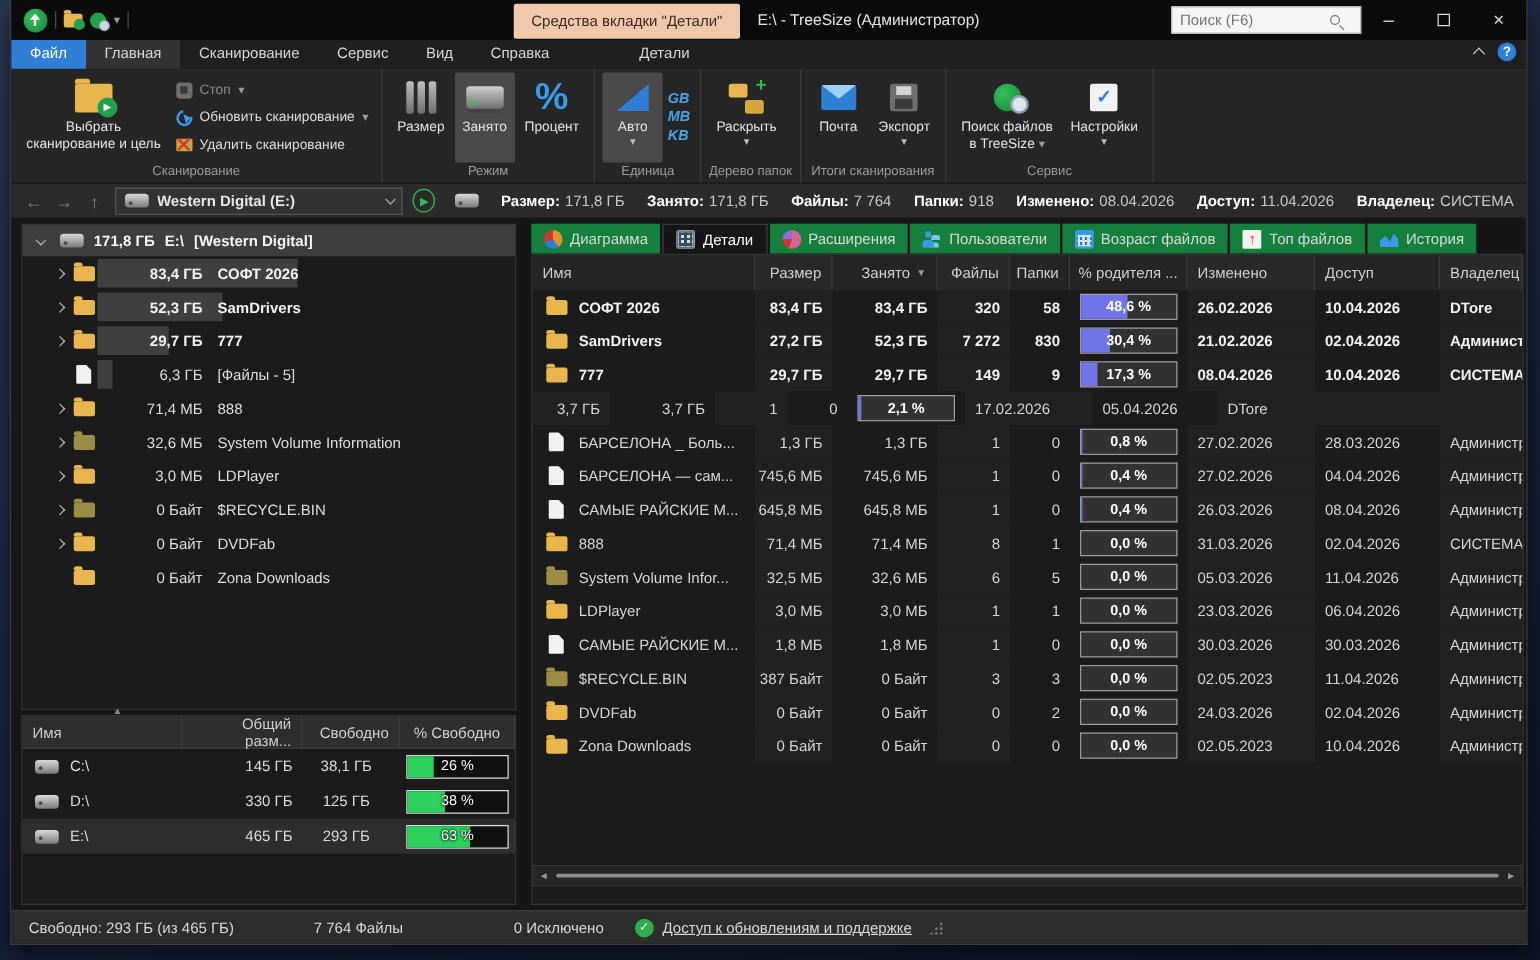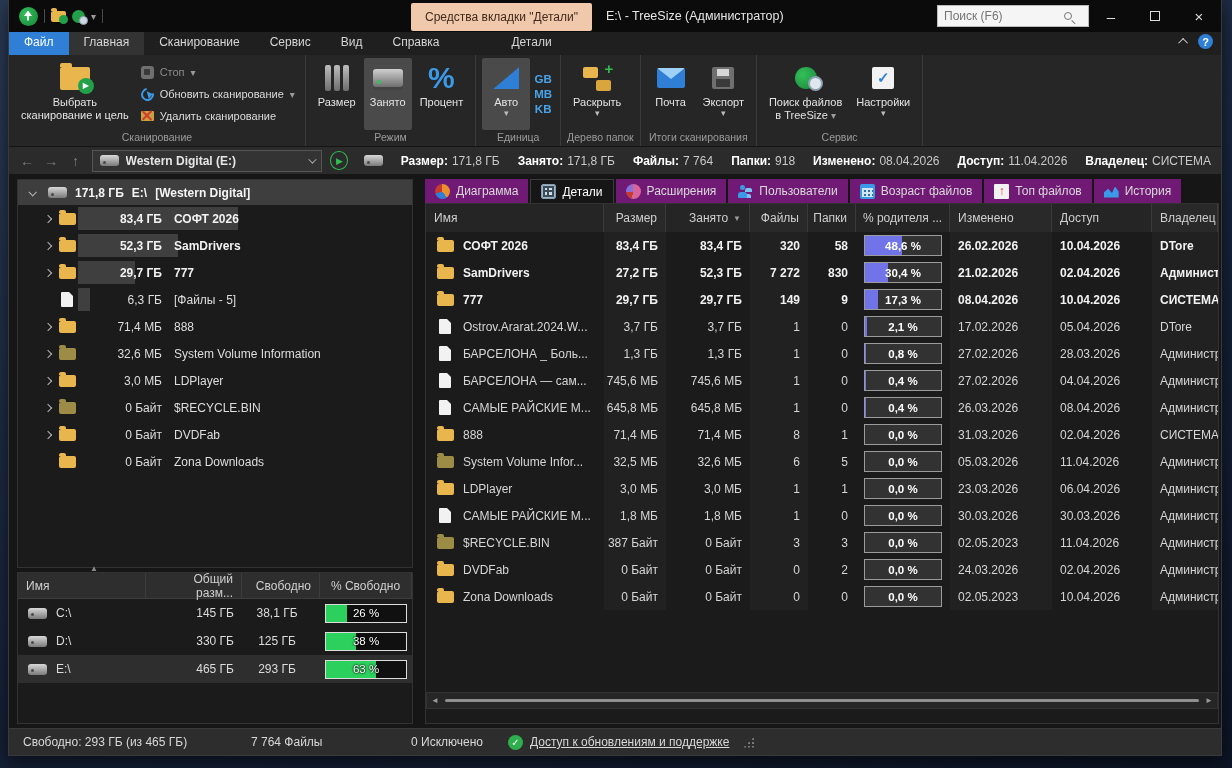--- a/index.html
+++ b/index.html
@@ -52,21 +52,21 @@
   .rlabel{ height:16px; text-align:center; font-size:10.5px; color:#9b9b9b; padding-top:1px;}
   .bb{ display:flex; flex-direction:column; align-items:center; padding:4px 6px 0; min-width:48px;
     color:#e3e3e3; font-size:11px; line-height:1.15; text-align:center; border-radius:2px;}
   .bb .bicon{ height:32px; display:flex; align-items:center; justify-content:center; margin-bottom:2px;}
   .bb.sel{ background:#4a4a4a;}
   .bb .dd{ color:#bcbcbc; font-size:9px; line-height:8px;}
   .scol{ display:flex; flex-direction:column; justify-content:center; gap:3px; padding:0 4px;}
   .sb{ display:flex; align-items:center; gap:6px; font-size:11px; color:#dcdcdc; height:19px; white-space:nowrap;}
   .sb.dis{ color:#8a8a8a;}
   .units{ display:flex; flex-direction:column; justify-content:center; gap:0; padding:0 2px;}
-  .unit{ color:#4aa3e8; font-weight:bold; font-size:11.5px; line-height:15px; text-align:center;}
+  .unit{ color:#4aa3e8; font-weight:bold; font-size:11.5px; line-height:15px; text-align:left;font-style:italic;}
   
   .i-folderplay{ width:30px; height:23px; background:#e9b64d; border-radius:2px; position:relative;}
   .i-folderplay::before{content:""; position:absolute; top:-4px; left:0; width:12px; height:4px; background:#e9b64d; border-radius:2px 2px 0 0;}
   .i-folderplay .gp{ position:absolute; right:-4px; bottom:-4px; width:16px; height:16px; border-radius:50%; background:#23a04a; color:#fff; font-size:8px; display:flex; align-items:center; justify-content:center;}
   .i-stop{ width:13px; height:13px; border-radius:3px; background:#6f6f6f; position:relative;}
   .i-stop::after{content:""; position:absolute; inset:3.5px; background:#3a3a3a; border-radius:1px;}
   .i-refresh{ width:13px; height:13px; border:2px solid #3b9ae8; border-radius:50%; border-top-color:transparent; position:relative; transform:rotate(35deg);}
   .i-refresh::after{content:""; position:absolute; right:-3px; top:-3px; border:4px solid transparent; border-bottom:5px solid #3b9ae8; transform:rotate(40deg);}
   .i-del{ width:13px; height:10px; background:#c9a23f; border-radius:1px; position:relative;}
   .i-del::before,.i-del::after{content:""; position:absolute; left:5px; top:-2px; width:2.4px; height:13px; background:#d23b2f; border-radius:1px;}
@@ -138,21 +138,21 @@
   .dvrow{ height:28px; color:#dcdcdc;}
   .dvrow.sel{ background:#2e2e2e;}
   .dvrow .num{ display:block; padding-right:8px;}
   .sortup{ position:absolute; top:-9px; left:72px; color:#8a8a8a; font-size:8px;}
   .gbox{ width:82px; height:19px; border:1px solid #dcdcdc; background:#101010; position:relative;}
   .gbox .fill{ position:absolute; left:0; top:0; bottom:0; background:#2bd15c;}
   .gbox .lbl{ position:absolute; inset:0; display:flex; align-items:center; justify-content:center; font-size:11.5px; color:#fff; text-shadow:0 0 2px #000, 0 0 2px #000;}
   
   .right{ flex:1; display:flex; flex-direction:column; margin:4px 2px 4px 12px; min-width:0; position:relative;}
   .vtabs{ height:24px; display:flex; gap:2px; flex:0 0 auto; align-items:stretch;}
-  .vtab{ display:flex; align-items:center; gap:6px; padding:0 10px; background:#701a75; color:#d9d9d9; font-size:12px; white-space:nowrap;}
+  .vtab{ display:flex; align-items:center; gap:6px; padding:0 10px; background:#15803d; color:#d9d9d9; font-size:12px; white-space:nowrap;}
   .vtab.active{ background:#161616; border:1px solid #3c3c3c; border-bottom:none; color:#fff;}
   .ticon{ width:15px; height:15px; flex:0 0 auto; border-radius:2px; position:relative;}
   .t-pie{ border-radius:50%; background:conic-gradient(#e8902c 0 40%, #2f7fd6 40% 70%, #c83b30 70% 100%);}
   .t-grid{ background:linear-gradient(#9fb6c8,#9fb6c8); background-clip:padding-box; border:1px solid #8aa0b0;}
   .t-grid::after{content:""; position:absolute; inset:1px;
     background:repeating-linear-gradient(180deg,#3c4c58 0 2px,transparent 2px 4.4px),repeating-linear-gradient(90deg,#3c4c58 0 2px,transparent 2px 4.4px); background-color:#cfe0ec;}
   .t-pie2{ border-radius:50%; background:conic-gradient(#d8649a 0 55%, #c83b30 55% 75%, #8a6fd8 75% 100%);}
   .t-users{ border-radius:0;}
   .t-users::before{content:""; position:absolute; left:2px; top:1px; width:5px; height:5px; border-radius:50%; background:#3b9ae8;}
   .t-users::after{content:""; position:absolute; left:0; bottom:1px; width:9px; height:6px; border-radius:3px 3px 1px 1px; background:#3b9ae8; box-shadow:6px -5px 0 -1px #7cc2f2, 5px 1px 0 -1px #7cc2f2;}
@@ -719,26 +719,20 @@
                 <span class="pbox">
                   <span class="fill" style="width: 17.3%;"></span>
                   <span class="lbl">17,3 %</span>
                 </span>
               </div>
               <div class="cell c-mod shade">08.04.2026</div>
               <div class="cell c-acc">10.04.2026</div>
               <div class="cell c-owner shade">СИСТЕМА</div>
             </div>
             <div class="drow">
-              <div class="cell c-name">
-                <span class="fi">
-                  <i class="pfile"></i>
-                </span>
-                <span>Ostrov.Ararat.2024.W...</span>
-              </div>
               <div class="cell c-size shade">3,7 ГБ</div>
               <div class="cell c-used">3,7 ГБ</div>
               <div class="cell c-files shade">1</div>
               <div class="cell c-folders">0</div>
               <div class="cell c-pct">
                 <span class="pbox">
                   <span class="fill" style="width: 2.1%;"></span>
                   <span class="lbl">2,1 %</span>
                 </span>
               </div>

